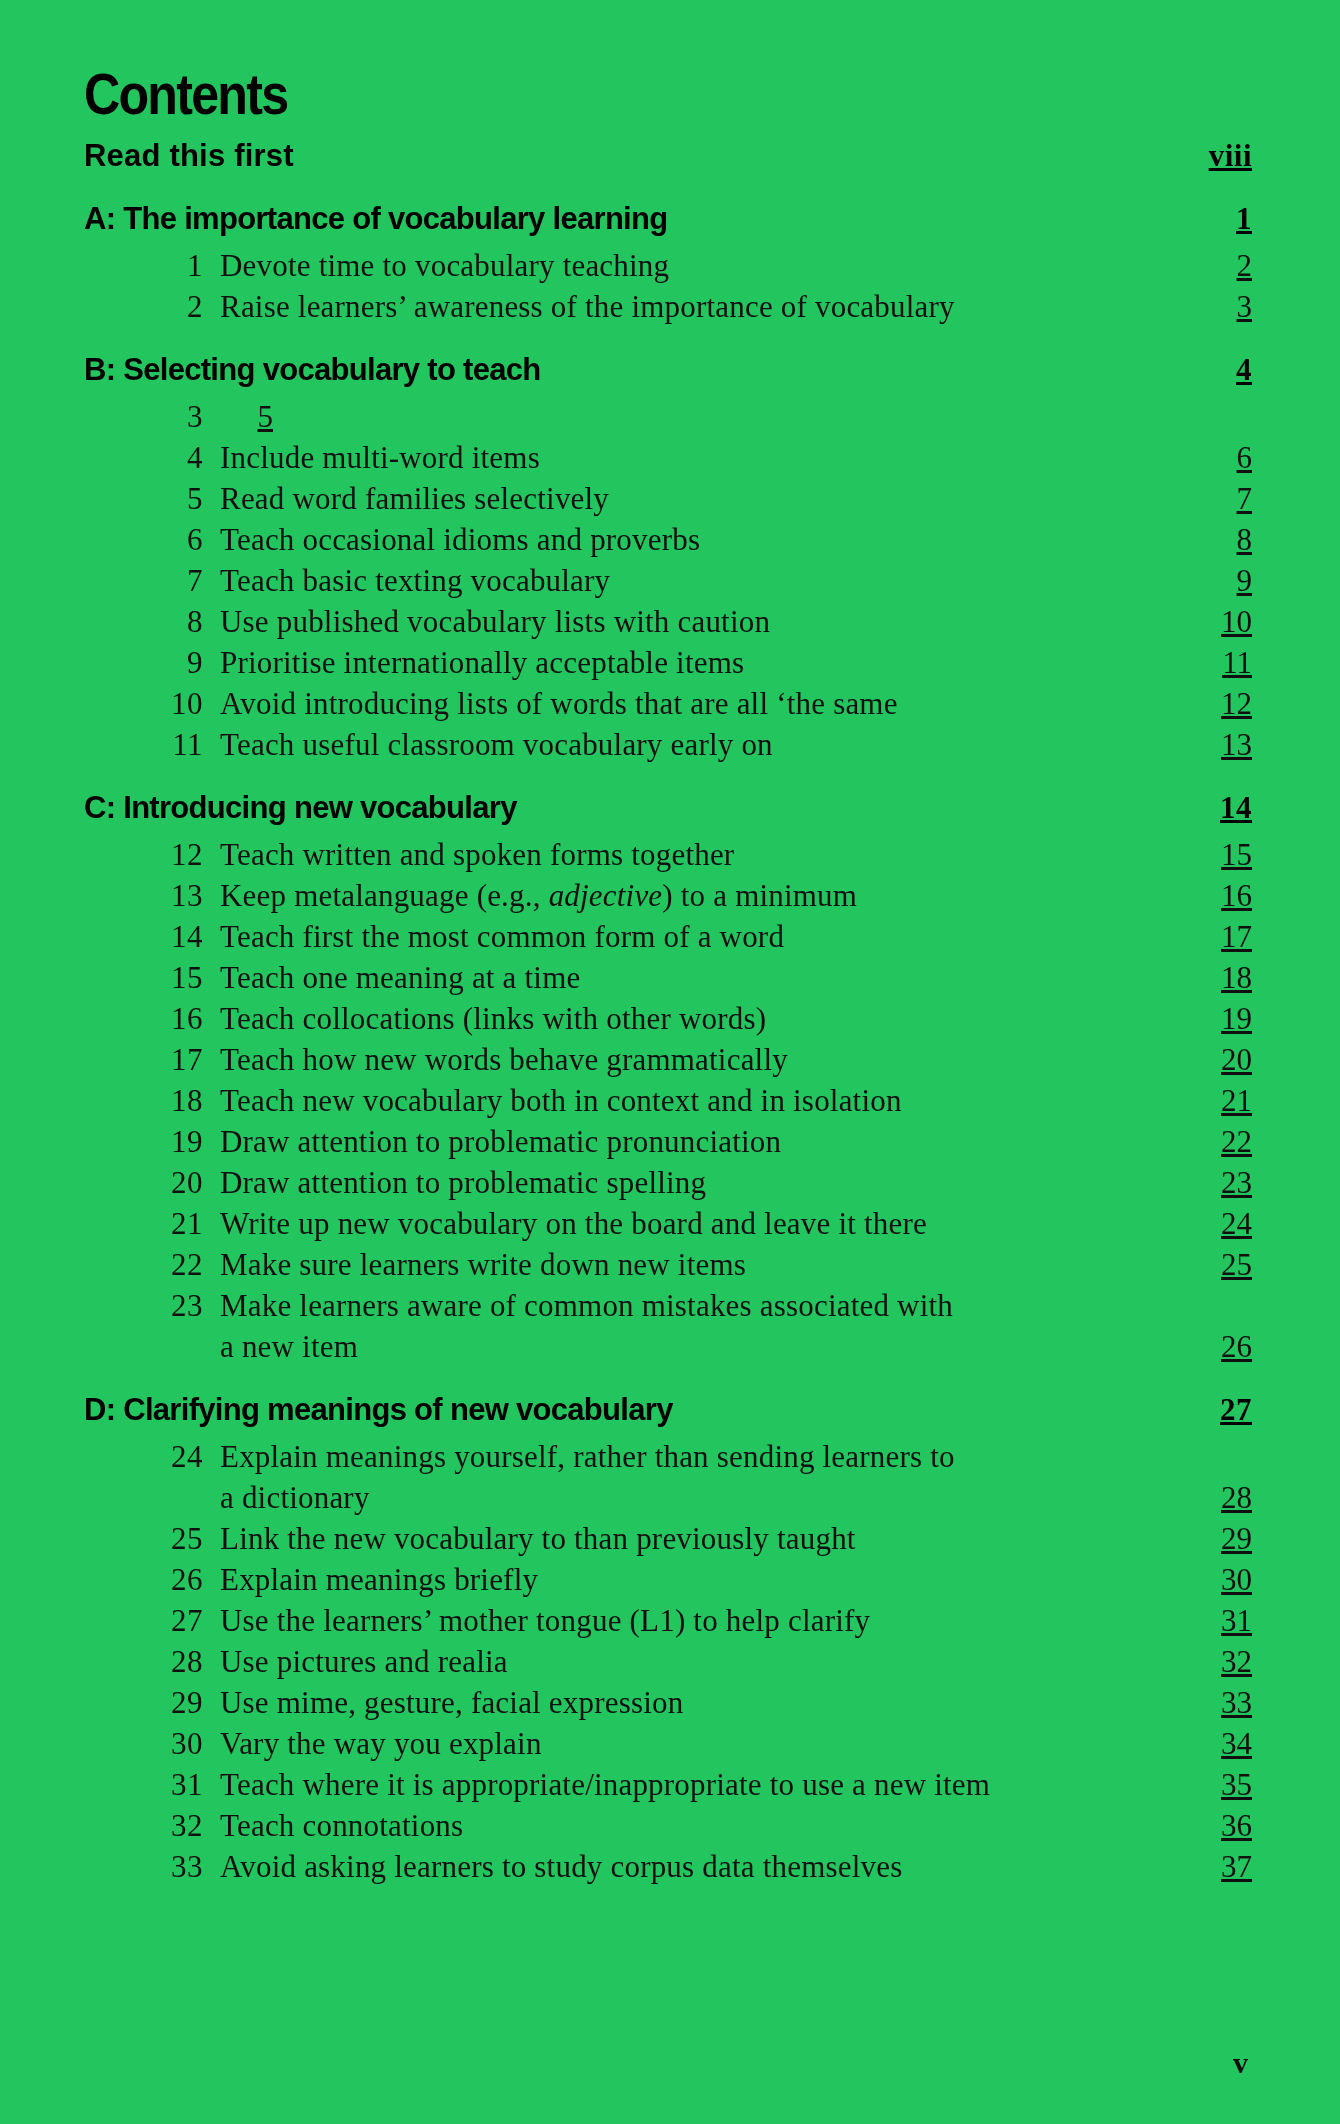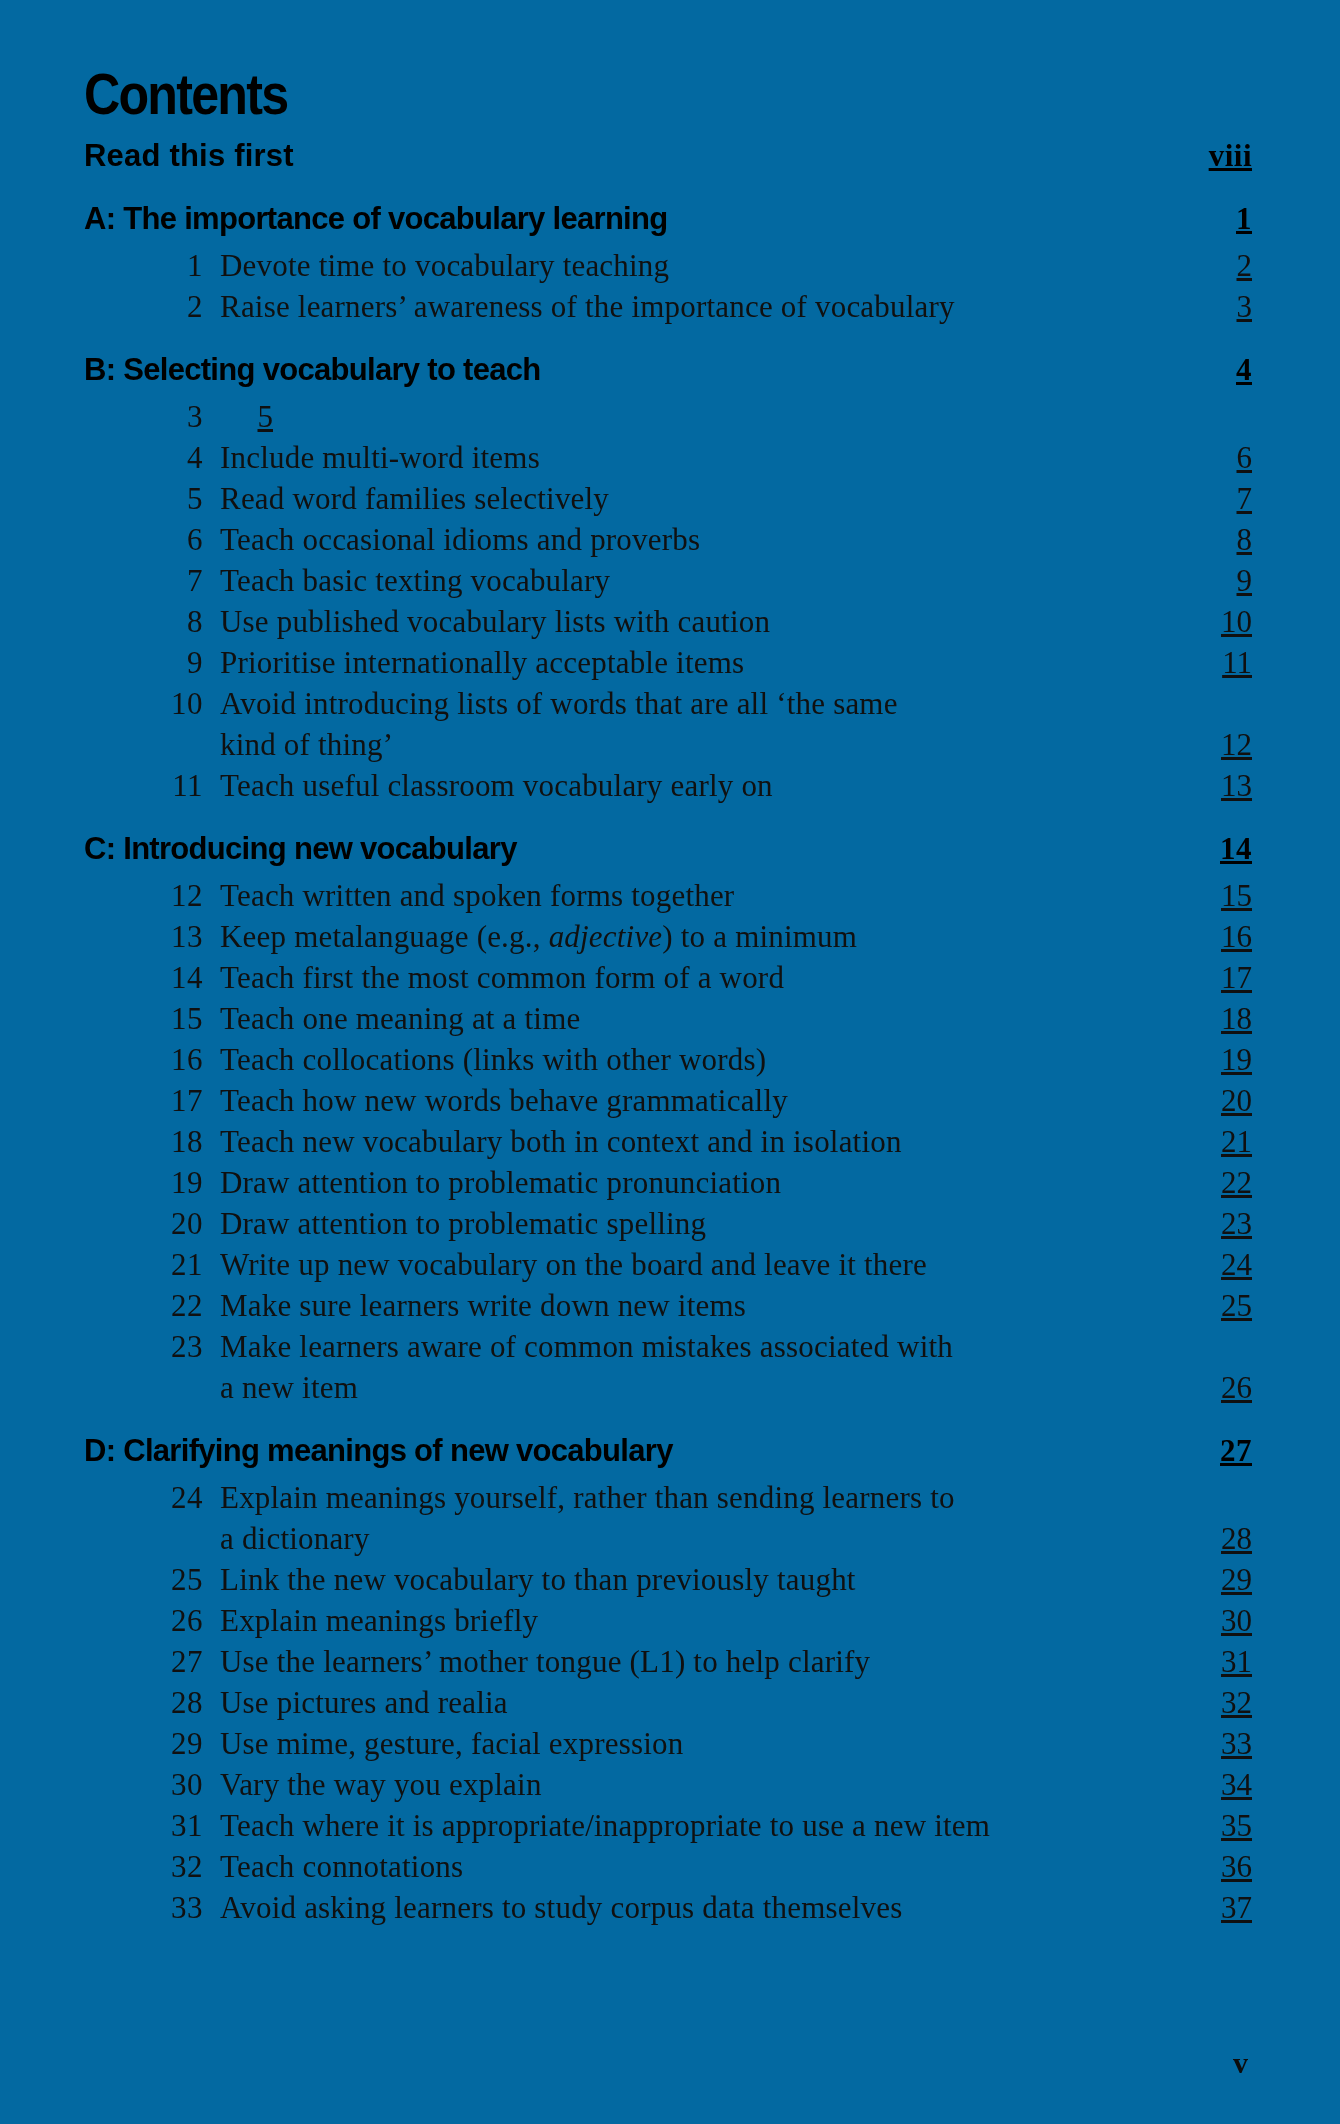--- a/index.html
+++ b/index.html
@@ -2,21 +2,21 @@
 <html><head>
 <meta charset="utf-8">
 <style>
   html,body{margin:0;padding:0;}
   body{
     width:1340px;height:2124px;position:relative;
     background:#f4f4f4;
     font-family:"Liberation Serif","DejaVu Serif",serif;
   }
   .page{
-    position:absolute;inset:0;background:#0369a1;color:#101010;overflow:hidden;
+    position:absolute;inset:0;background:#22c55e;color:#101010;overflow:hidden;
   }
   .page-title{
     position:absolute;top:66px;left:84px;margin:0;
     font-family:"Liberation Sans","DejaVu Sans",sans-serif;
     font-weight:bold;font-size:57px;line-height:57px;letter-spacing:-2px;
     color:#000;transform:scaleX(0.88);transform-origin:left center;
     white-space:nowrap;
   }
   .toc{
     position:absolute;top:0;left:84px;right:88px;
@@ -136,21 +136,20 @@
           <span class="num">9</span>
           <div class="title">
             <div class="line">Prioritise internationally acceptable items</div>
           </div>
           <span class="pg">11</span>
         </div>
         <div class="row item-row">
           <span class="num">10</span>
           <div class="title">
             <div class="line">Avoid introducing lists of words that are all ‘the same</div>
-            <div class="line">kind of thing’</div>
           </div>
           <span class="pg">12</span>
         </div>
         <div class="row item-row">
           <span class="num">11</span>
           <div class="title">
             <div class="line">Teach useful classroom vocabulary early on</div>
           </div>
           <span class="pg">13</span>
         </div>

